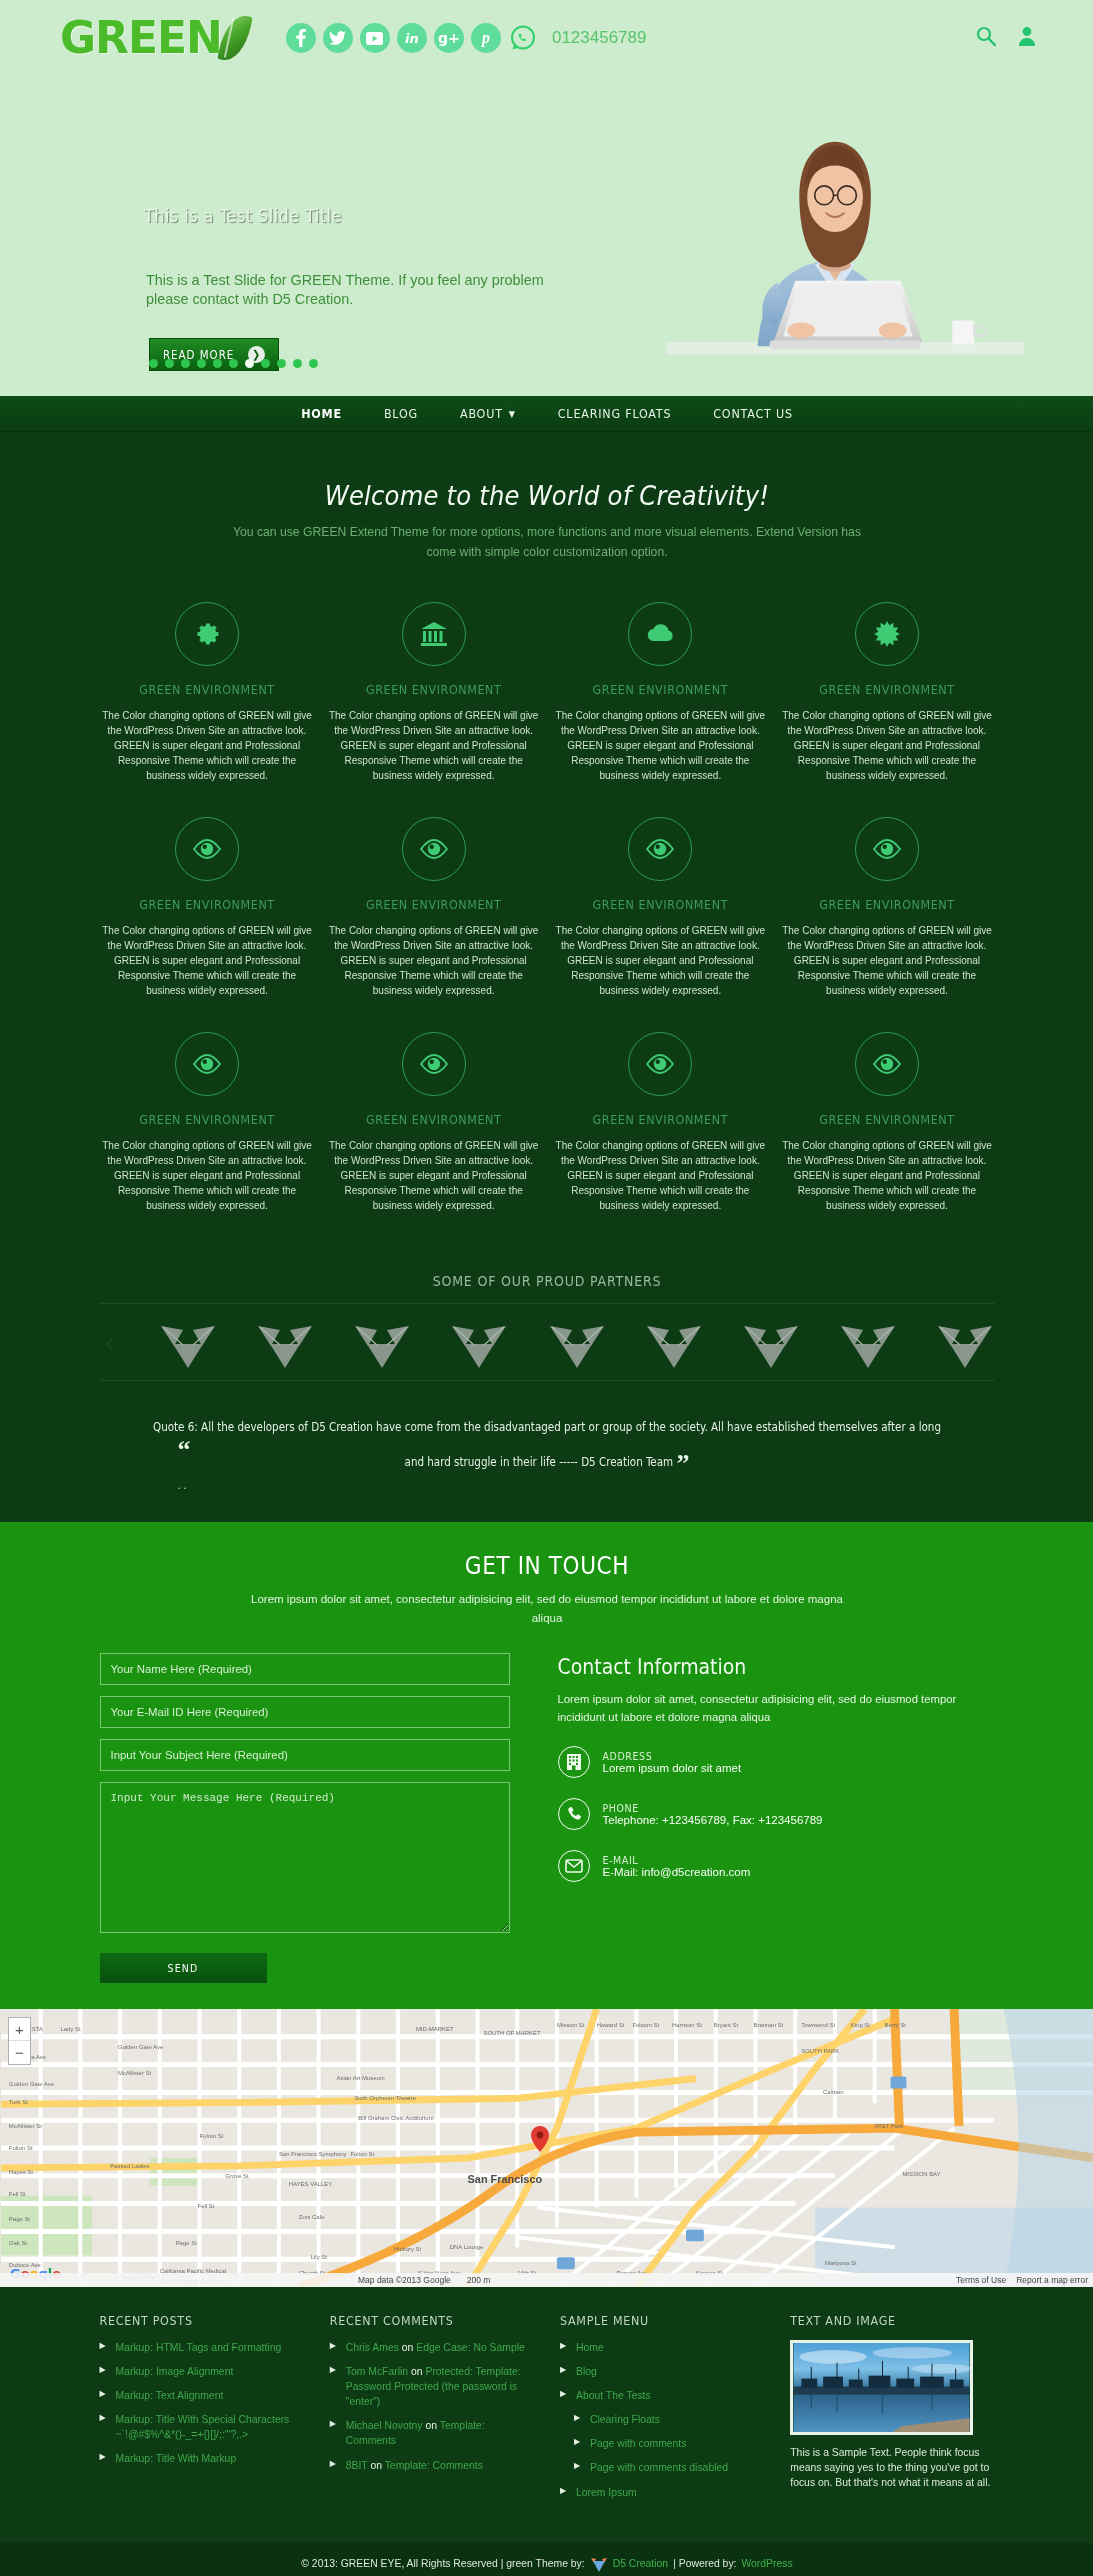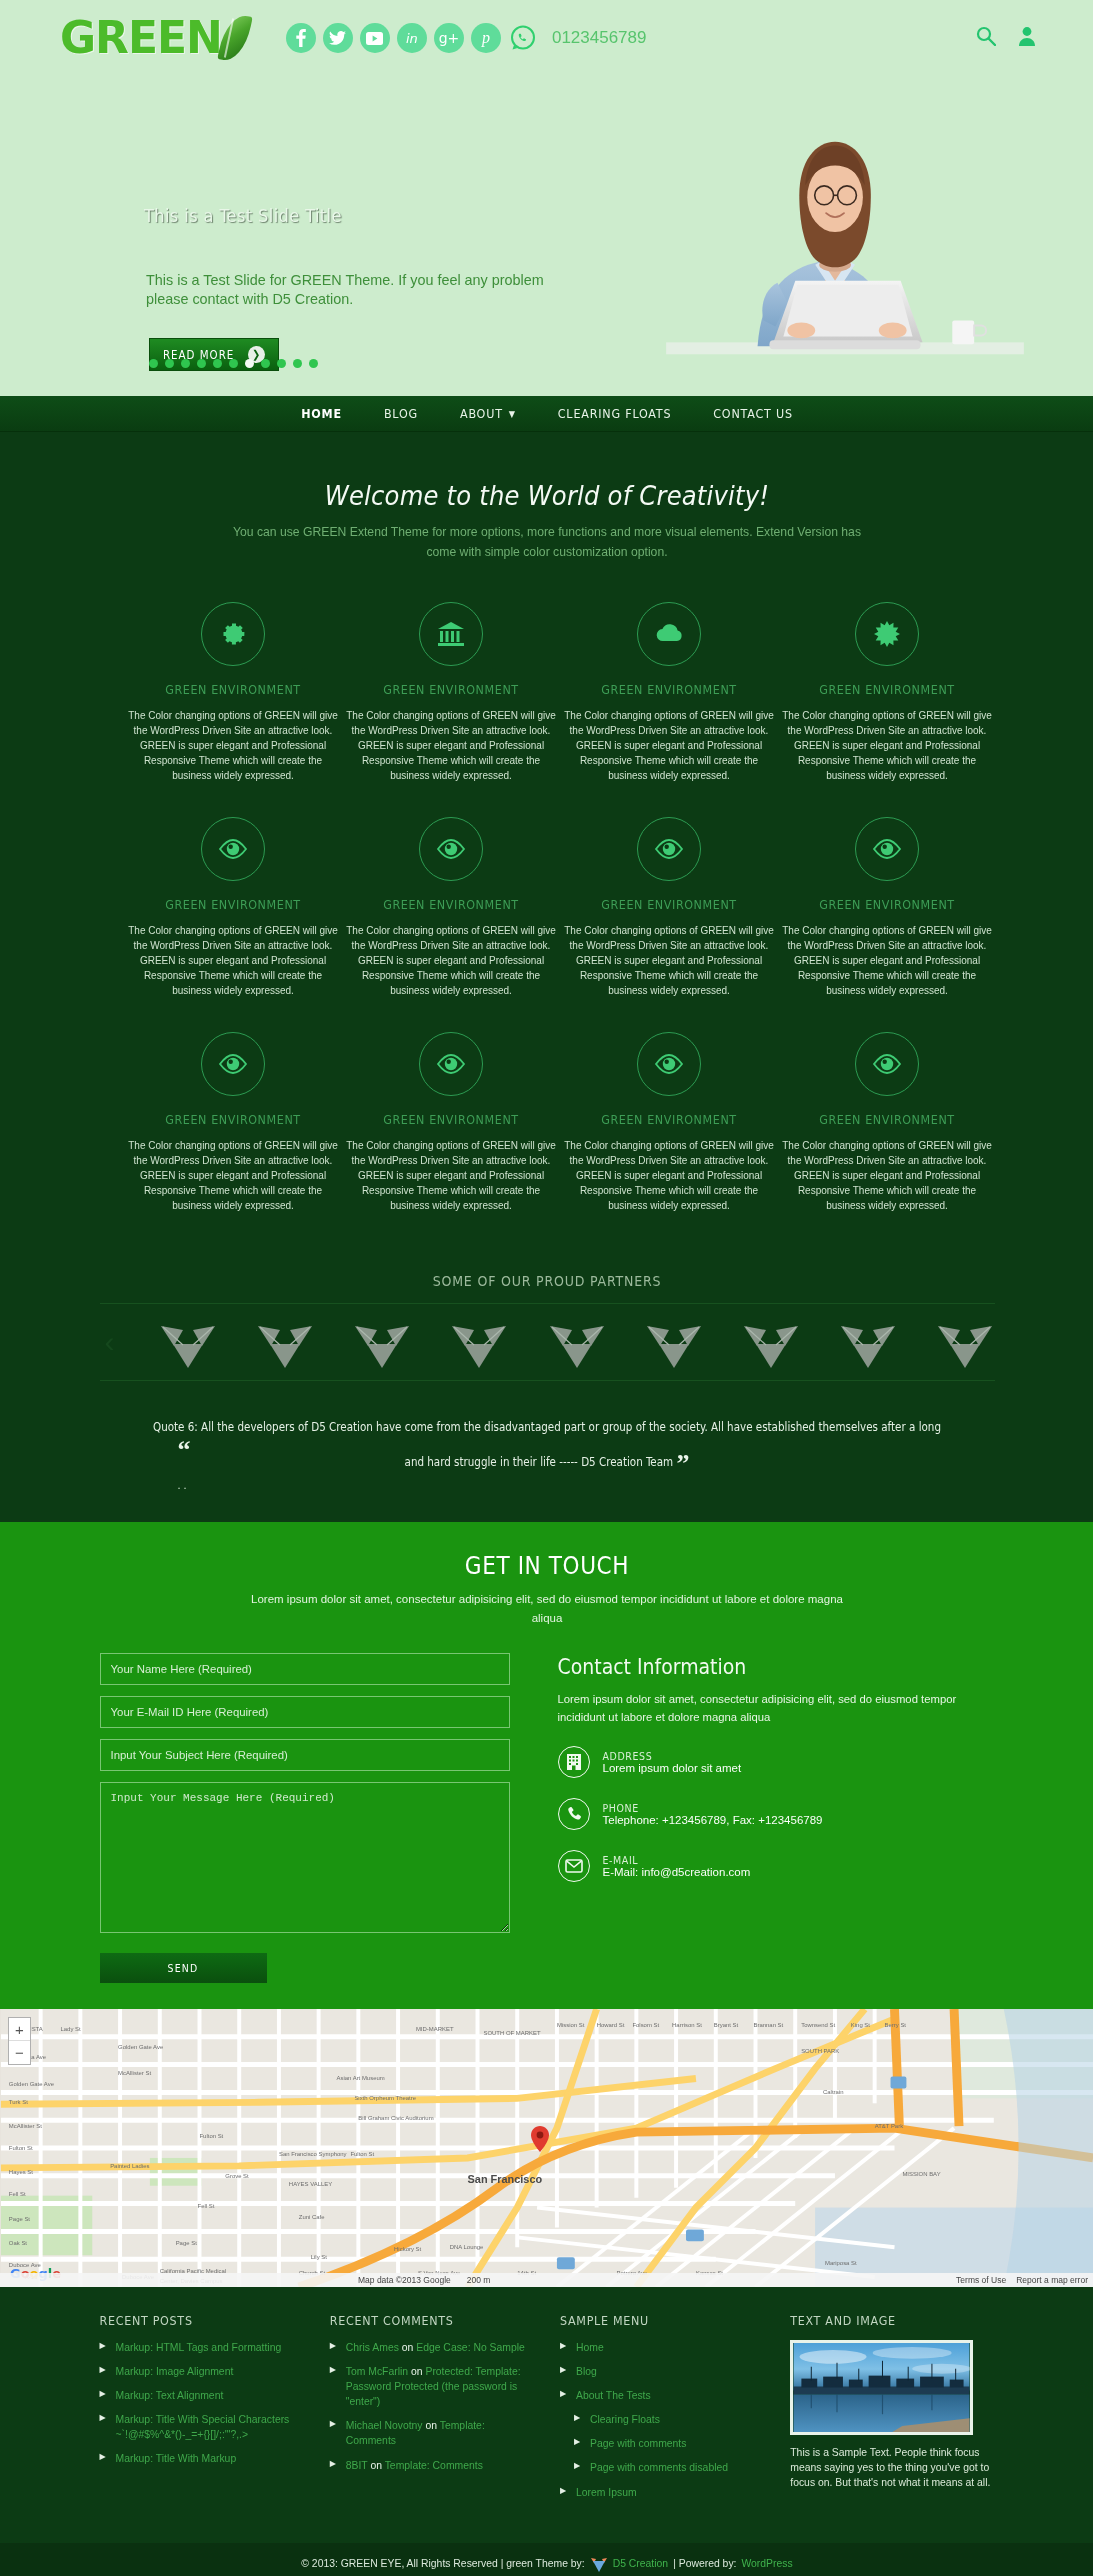--- a/index.html
+++ b/index.html
@@ -58,21 +58,21 @@
   .social {
     display:flex; align-items:center; gap:7px;
     margin-left: 36px;
   }
   .soc {
     width: 30px; height: 30px; border-radius: 50%;
     background: #5fdc9a;
     color:#fff;
     display:flex; align-items:center; justify-content:center;
     font-family: "DejaVu Sans", sans-serif;
-    font-weight: normal; font-size: 17px;
+    font-weight: bold; font-size: 17px;
     line-height:1;
     cursor:pointer;
   }
   .soc.wa { background: transparent; color:#2fd06e; font-size: 28px; }
   .soc svg { display:block; }
   .phone-num {
     color:#57c46d; font-size: 17px; margin-left: 7px;
     font-family: "Liberation Sans", sans-serif;
   }
   .header-right {
@@ -157,21 +157,21 @@
     letter-spacing:0.2px;
     font-style:italic;
   }
   .welcome p {
     width: 656px; margin:0 auto; font-size: 12.2px; line-height:1.6;
     color:#6fae72;
   }
 
   
   .features { padding: 34px 0 8px; }
-  .frow { display:flex; justify-content:space-between; margin-bottom: 34px; margin-left: 26px; }
+  .frow { display:flex; justify-content:space-between; margin-bottom: 34px; }
   .fbox { width: 215px; text-align:center; }
   .fcircle {
     width: 64px; height: 64px; border-radius:50%;
     border: 1.5px solid #2c9b52;
     margin: 0 auto 16px;
     display:flex; align-items:center; justify-content:center;
     color:#3ecb74;
     cursor:pointer;
   }
   .fbox h3 {

